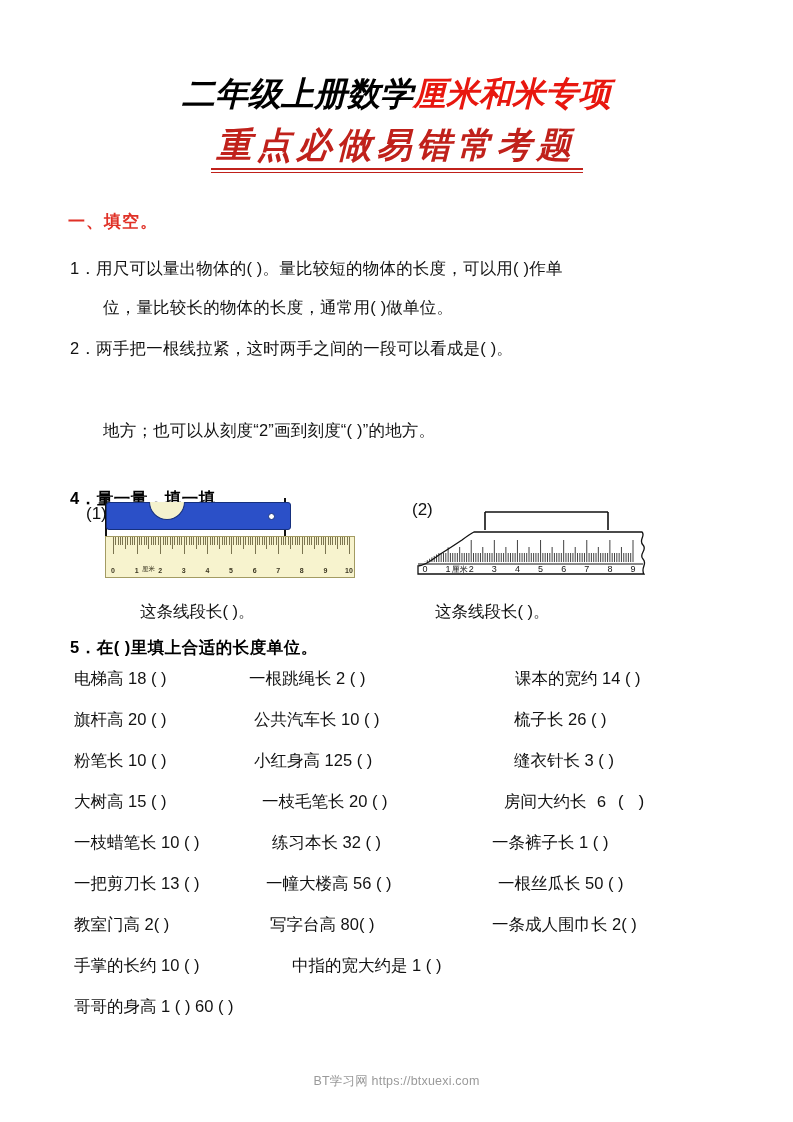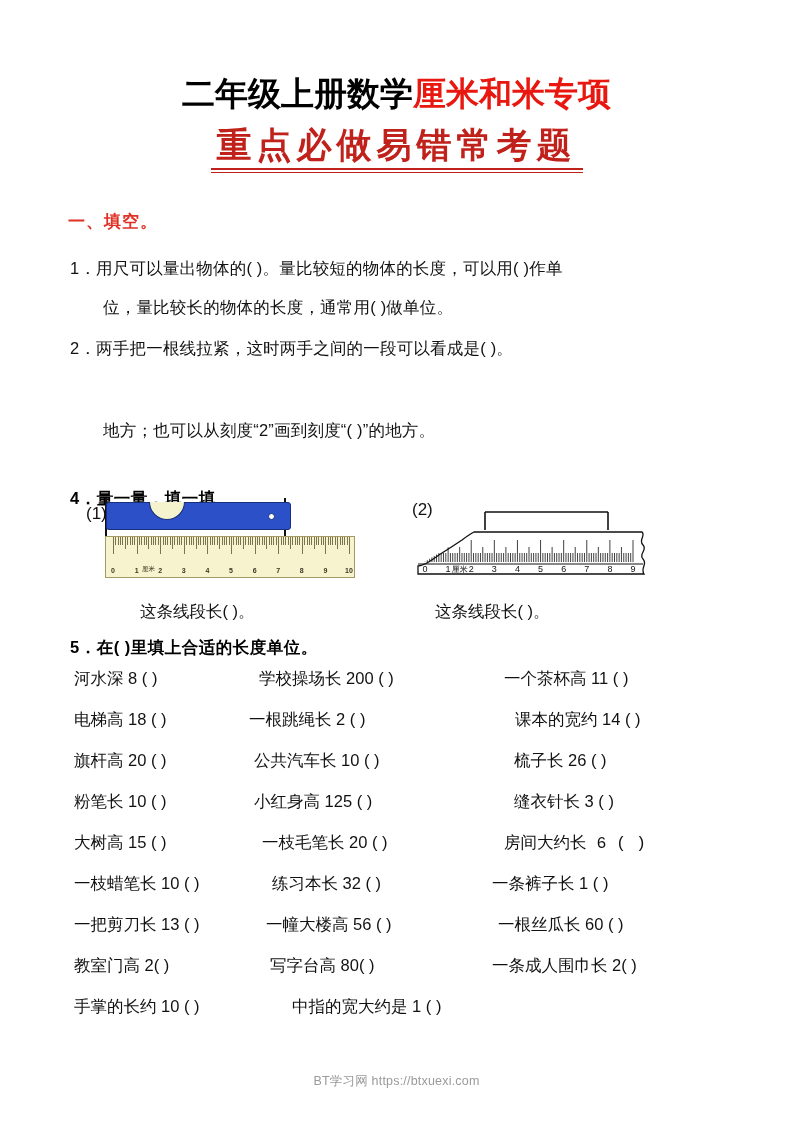--- a/index.html
+++ b/index.html
@@ -21,20 +21,21 @@
     padding: 0;
   }
 
   
   .title-block {
     position: absolute;
     top: 74px;
     left: 0;
     width: 793px;
     text-align: center;
+    font-style: italic;
   }
   .title-line1 {
     font-size: 33px;
     font-weight: 900;
     letter-spacing: 0px;
     line-height: 40px;
     white-space: nowrap;
     font-family: "DejaVu Sans", "Liberation Sans", sans-serif;
   }
   .title-line1 .black { color: #000000; }
@@ -511,25 +512,20 @@
     </svg>
   </div>
 
   <div class="prompt" style="left:140px; top:601px;">这条线段长(             )。</div>
   <div class="prompt" style="left:435px; top:601px;">这条线段长(             )。</div>
 
   <div class="q-bold" style="left:70px; top:637px;">5．在(      )里填上合适的长度单位。</div>
 
   <div class="unit-list" id="unit-list">
       <div class="unit-row">
-        <div class="unit-cell" style="left: 0px;">河水深 8 (          )</div>
-        <div class="unit-cell" style="left: 185px;">学校操场长 200 (          )</div>
-        <div class="unit-cell" style="left: 430px;">一个茶杯高 11 (              )</div>
-      </div>
-      <div class="unit-row">
         <div class="unit-cell" style="left: 0px;">电梯高 18 (          )</div>
         <div class="unit-cell" style="left: 175px;">一根跳绳长 2 (             )</div>
         <div class="unit-cell" style="left: 433px; margin-left: 8px;">课本的宽约 14 (              )</div>
       </div>
       <div class="unit-row">
         <div class="unit-cell" style="left: 0px;">旗杆高 20 (          )</div>
         <div class="unit-cell" style="left: 180px;">公共汽车长 10 (            )</div>
         <div class="unit-cell" style="left: 440px;">梳子长 26 (             )</div>
       </div>
       <div class="unit-row">
@@ -543,28 +539,31 @@
         <div class="unit-cell" style="left: 430px; font-family: Liberation Mono, monospace;">房间大约长 6 (             )</div>
       </div>
       <div class="unit-row">
         <div class="unit-cell" style="left: 0px;">一枝蜡笔长 10 (        )</div>
         <div class="unit-cell" style="left: 198px;">练习本长 32 (         )</div>
         <div class="unit-cell" style="left: 418px;">一条裤子长 1 (             )</div>
       </div>
       <div class="unit-row">
         <div class="unit-cell" style="left: 0px;">一把剪刀长 13 (        )</div>
         <div class="unit-cell" style="left: 192px;">一幢大楼高 56 (           )</div>
-        <div class="unit-cell" style="left: 424px;">一根丝瓜长 60 (              )</div>
+        <div class="unit-cell" style="left: 424px;">一根丝瓜长 50 (              )</div>
       </div>
       <div class="unit-row">
         <div class="unit-cell" style="left: 0px;">教室门高 2(          )</div>
         <div class="unit-cell" style="left: 196px;">写字台高 80(           )</div>
         <div class="unit-cell" style="left: 418px;">一条成人围巾长 2(             )</div>
       </div>
       <div class="unit-row">
         <div class="unit-cell" style="left: 0px;">手掌的长约 10 (         )</div>
         <div class="unit-cell" style="left: 218px;">中指的宽大约是 1 (           )</div>
       </div>
+      <div class="unit-row">
+        <div class="unit-cell" style="left: 0px;">哥哥的身高 1 (      ) 60 (        )</div>
+      </div>
     </div>
 
   <div class="footer">BT学习网 https://btxuexi.com</div>
 
 </div>
 
 </body></html>

